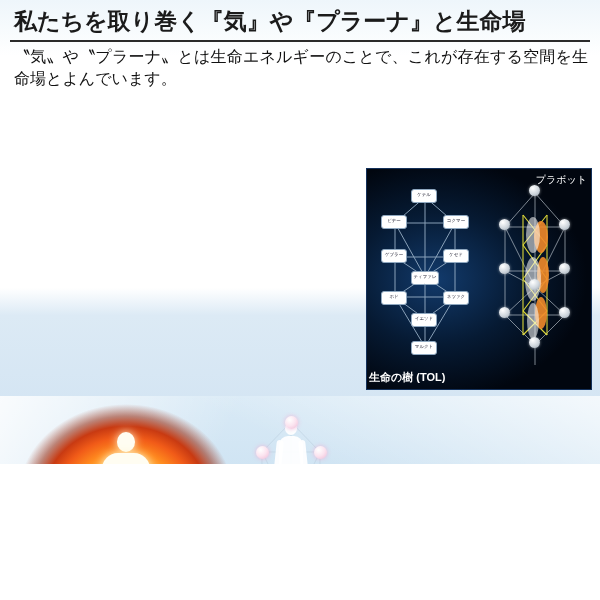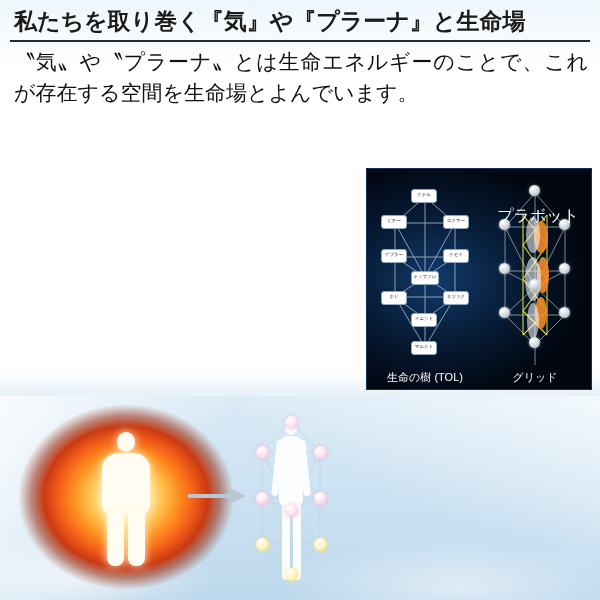--- a/index.html
+++ b/index.html
@@ -9,21 +9,21 @@
   body {
     width: 600px;
     height: 600px;
     font-family: "Liberation Sans", sans-serif;
     background: #ffffff;
     overflow: hidden;
   }
   .page {
     position: relative;
     width: 600px;
-    height: 600px;
+    height: 464px;
     background: linear-gradient(180deg, #eef6fb 0%, #ffffff 12%, #ffffff 62%, #dceaf5 68%, #cfe2f2 100%);
     overflow: hidden;
   }
   
   .ice-bg {
     position: absolute;
     left: 0;
     top: 396px;
     width: 600px;
     height: 204px;
@@ -65,22 +65,22 @@
     top: 40px;
     width: 580px;
     height: 2px;
     background: #2b2b2b;
   }
 
   
   .para {
     position: absolute;
     color: #111;
-    font-size: 21px;
-    line-height: 31px;
+    font-size: 16px;
+    line-height: 22px;
     text-align: justify;
     text-justify: inter-character;
   }
   #p1 {
     left: 14px;
     top: 46px;
     width: 574px;
   }
   #p2 {
     left: 14px;
@@ -116,35 +116,34 @@
     left: 0; top: 0;
     width: 224px; height: 220px;
     background:
       radial-gradient(ellipse 150px 120px at 70px 110px, #123a6b 0%, #061a33 55%, #01060f 100%),
       #01040a;
   }
   .fig-caption {
     position: absolute;
     bottom: 4px;
     font-size: 11px;
-    font-weight: normal;
+    font-weight: bold;
     color: #ffffff;
-    text-align: center;
+    text-align: left;
     white-space: nowrap;
   }
   .fig-caption.left { left: 2px; width: 112px; }
   .fig-caption.right { right: 2px; width: 108px; }
   .fig-label-top {
     position: absolute;
-    right: 12px;
+    right: 4px;
     top: 4px;
-    font-size: 16px;
+    font-size: 10px;
     color: #ffffff;
     white-space: nowrap;
-    margin-top: 33px;
   }
   .tol-node {
     position: absolute;
     background: #ffffff;
     border: 1px solid #8fa8c0;
     border-radius: 3px;
     font-size: 4.5px;
     color: #223;
     text-align: center;
     line-height: 9px;
@@ -384,21 +383,20 @@
     <div class="grid-node" style="left:192px;top:50px;width:11px;height:11px;"></div>
     <div class="grid-node" style="left:132px;top:94px;width:11px;height:11px;"></div>
     <div class="grid-node" style="left:192px;top:94px;width:11px;height:11px;"></div>
     <div class="grid-node" style="left:162px;top:110px;width:11px;height:11px;"></div>
     <div class="grid-node" style="left:132px;top:138px;width:11px;height:11px;"></div>
     <div class="grid-node" style="left:192px;top:138px;width:11px;height:11px;"></div>
     <div class="grid-node" style="left:162px;top:168px;width:11px;height:11px;"></div>
 
     <div class="fig-label-top">プラボット</div>
     <div class="fig-caption left">生命の樹 (TOL)</div>
-    <div class="fig-caption right">グリッド</div>
   </div>
 
   <div class="glow">
     <div class="glow-bg"></div>
     <div class="human">
       <div class="head"></div>
       <div class="body"></div>
       <div class="legL"></div>
       <div class="legR"></div>
     </div>

